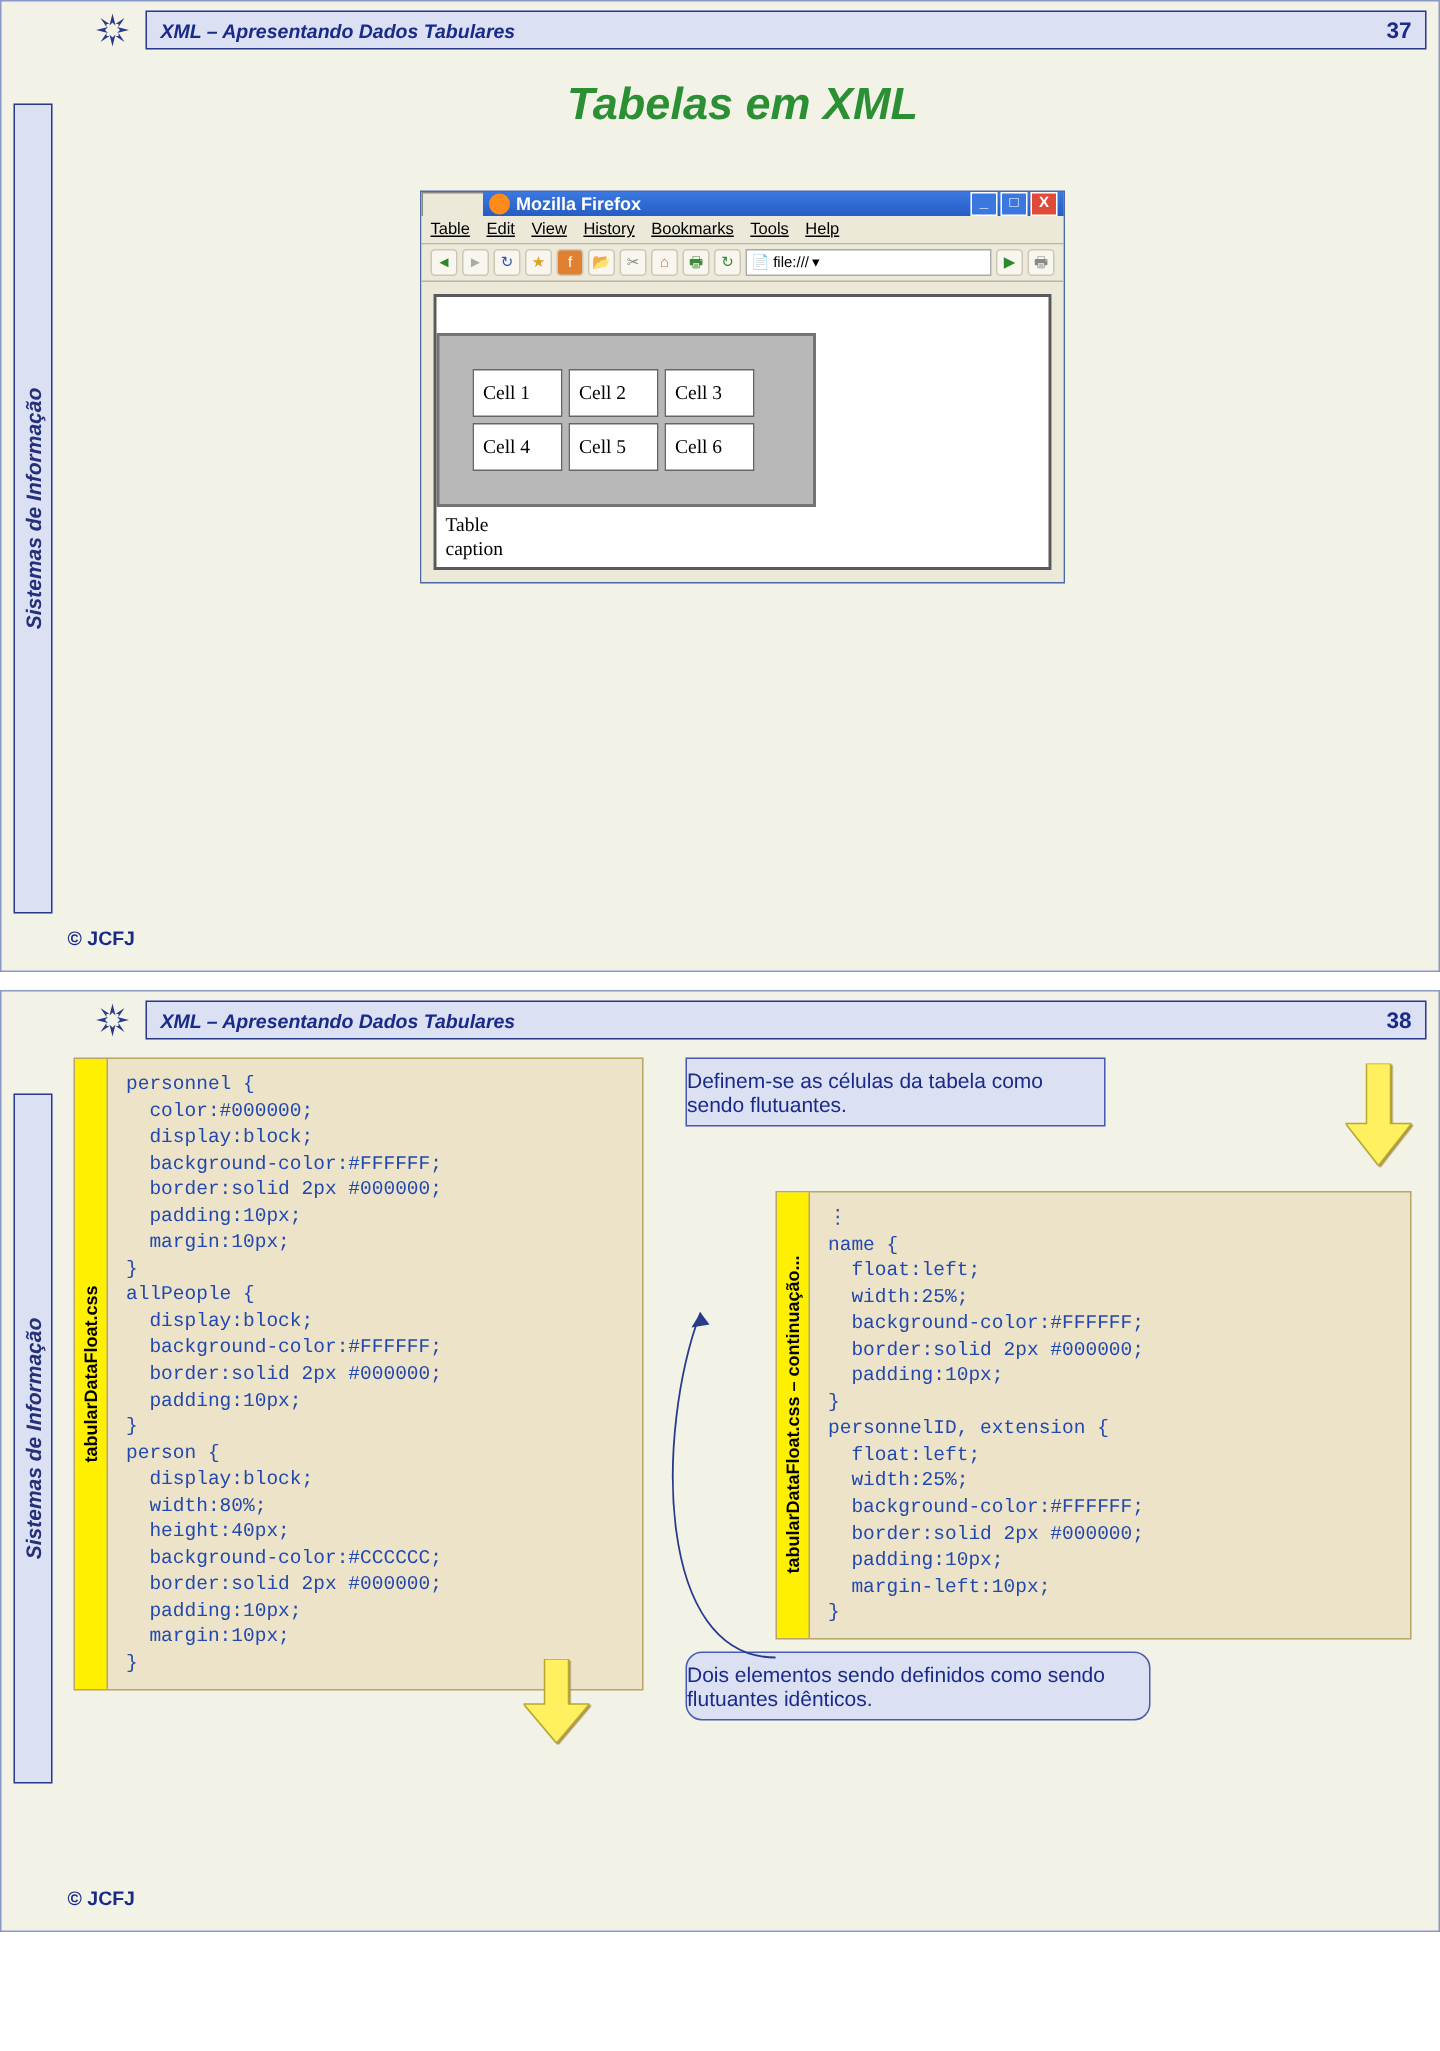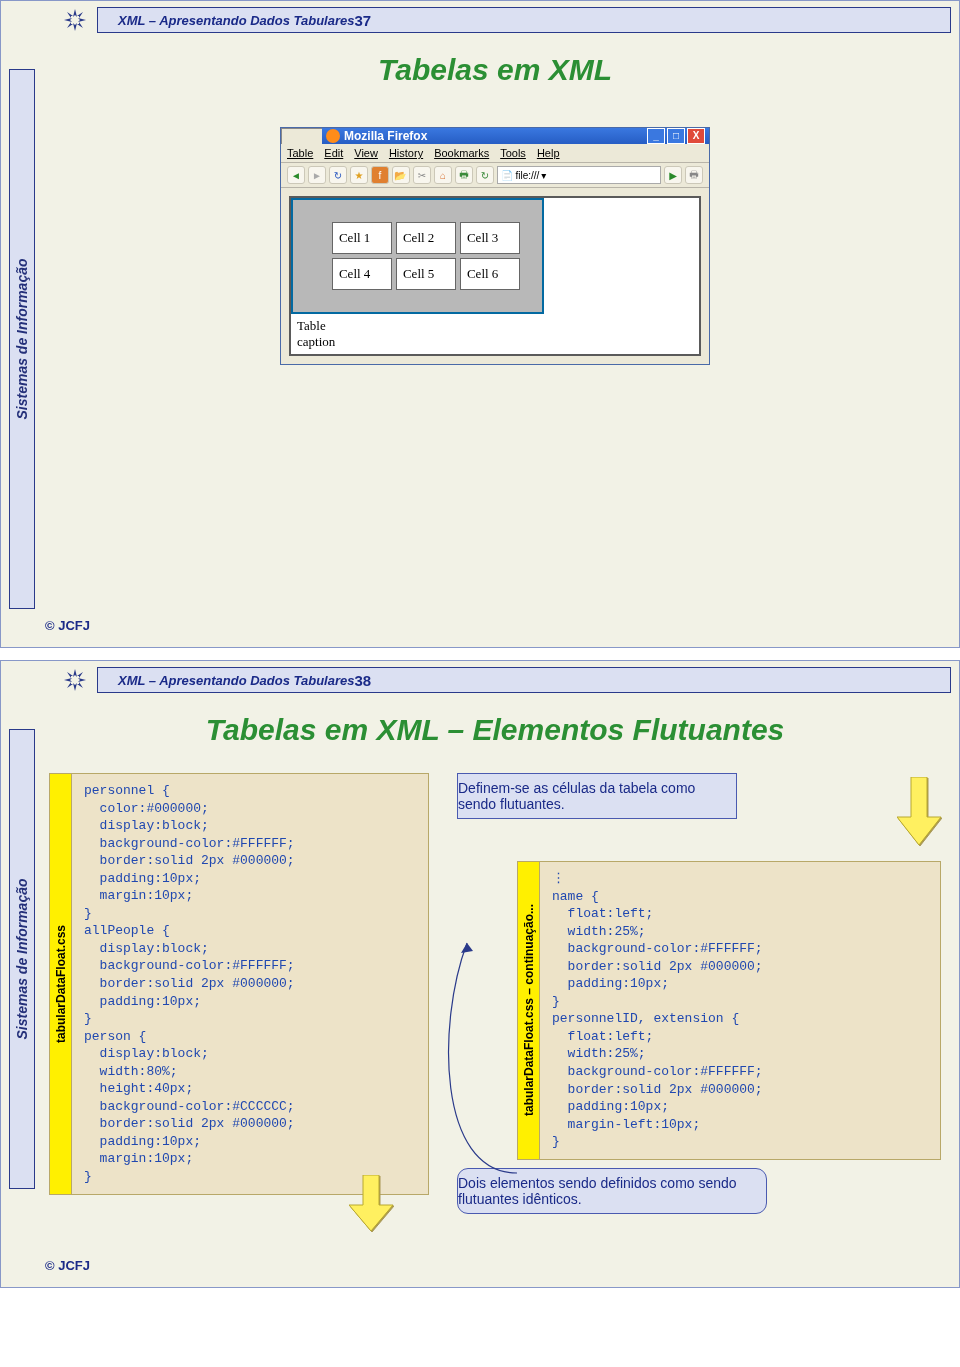--- a/index.html
+++ b/index.html
@@ -1,21 +1,21 @@
 <!DOCTYPE html>
 <html><head>
 <meta charset="utf-8">
 <style>
   * { box-sizing: border-box; margin: 0; padding: 0; }
   body { background: #fff; font-family: Verdana, Arial, sans-serif; width: 960px; }
   .page { width: 960px; background: #f2f2e6; border: 1px solid #8898c8; position: relative; padding: 6px 8px 8px 8px; margin-bottom: 12px; }
   .topbar { display: flex; align-items: stretch; gap: 6px; margin-bottom: 6px; margin-left: 50px;}
   .logo { width: 32px; height: 26px; display:flex; align-items:center; justify-content:center;}
   .logo svg { width: 26px; height: 26px; }
-  .titlebar { flex: 1; background: #dbe0f2; border: 1px solid #2a3a8a; display: flex; align-items: center; justify-content: flex-start; padding: 2px 20px; }
+  .titlebar { flex: 1; background: #dbe0f2; border: 1px solid #2a3a8a; display: flex; align-items: center; justify-content: space-between; padding: 2px 9px; }
   .breadcrumb { color: #1a2a88; font-weight: bold; font-style: italic; font-size: 13px; }
   .pagenum { color: #1a2a88; font-weight: bold; font-size: 15px; }
   .body-row { display: flex; gap: 4px; align-items: stretch; }
   .sidebar { width: 26px; background: #dbe0f2; border: 1px solid #2a3a8a; position: relative; min-height: 540px; align-self: flex-start; margin-top: 30px; }
   .sidebar-label { position: absolute; left: 50%; top: 50%; transform: translate(-50%,-50%) rotate(-90deg); white-space: nowrap; font-style: italic; font-weight: bold; color: #24307a; font-size: 14px; }
   .content { flex: 1; padding: 6px 10px 4px 10px; position: relative; min-height: 600px; }
   .slide-title { text-align: center; font-size: 30px; font-weight: bold; font-style: italic; color: #2b8f34; margin: 8px 0 26px 0; font-family: Verdana, sans-serif; }
   .footer { position: absolute; bottom: 6px; left: 6px; color: #1a2a88; font-weight: bold; font-size: 13px; }
 
   
@@ -26,21 +26,21 @@
   .ff-winbtns { display:flex; gap:2px;}
   .ff-winbtn { width:18px; height:16px; border:1px solid #fff; font-size:10px; color:#fff; text-align:center; line-height:14px; font-weight:bold;}
   .ff-min{background:#3a78e0;} .ff-max{background:#3a78e0;} .ff-close{background:#e04a3a;}
   .ff-menu { background:#ece9d8; border-bottom:1px solid #b8b4a8; padding:3px 6px; font-size:11px; display:flex; gap:11px;}
   .ff-menu span { text-decoration: underline; text-decoration-color:#000; text-underline-offset:1px;}
   .ff-tools { background:#ece9d8; border-bottom:1px solid #b8b4a8; padding:3px 6px; display:flex; gap:3px; align-items:center; flex-wrap:nowrap; overflow:hidden;}
   .ff-icon { width:18px; height:18px; border:1px solid #ccc8b8; border-radius:3px; background:#f8f6ee; font-size:10px; display:flex; align-items:center; justify-content:center;}
   .ff-url { flex:1; height:18px; background:#fff; border:1px solid #aaa; font-size:10px; padding:1px 3px; display:flex; align-items:center; gap:2px;}
   .ff-viewport { padding:8px; background:#ece9d8;}
   .ff-canvas { border:2px solid #5a5a5a; background:#fff; padding:0;}
-  .tbl-outer { background:#b8b8b8; border:2px solid #0369a1; padding:22px; display:flex; flex-direction:column; align-items:flex-end; gap:4px; width:62%;}
+  .tbl-outer { background:#b8b8b8; border:2px solid #737373; padding:22px; display:flex; flex-direction:column; align-items:flex-start; gap:4px; width:62%;margin-top:24px;}
   .tbl-grid { display:grid; grid-template-columns: repeat(3, 60px); gap:4px;}
   .tbl-cell { background:#fff; border:1px solid #666; padding:7px 6px; font-size:13px; font-family: "Times New Roman", serif;}
   .tbl-caption { font-size:13px; font-family:"Times New Roman",serif; padding:4px 6px; align-self:flex-start;}
   .ff-status { border-top:1px solid #b8b4a8; background:#ece9d8; padding:3px 6px; font-size:11px; display:flex; justify-content:space-between; align-items:center;}
   .ff-status-icons { display:flex; gap:4px;}
 
   
   .codebox { display:flex; border:1px solid #b8a868; background:#ede3c8; font-family: "Courier New", monospace; font-size:13px; color:#2048b0; line-height:1.35; white-space:pre; }
   .codetab { width:22px; background:#fff000; border-right:1px solid #b8a868; position:relative;}
   .codetab span { position:absolute; left:50%; top:50%; transform: translate(-50%,-50%) rotate(-90deg); white-space:nowrap; font-weight:bold; font-size:12px; color:#000; font-family: Verdana,sans-serif;}
@@ -158,21 +158,20 @@
     <div class="titlebar">
       <span class="breadcrumb">XML – Apresentando Dados Tabulares</span>
       <span class="pagenum">38</span>
     </div>
   </div>
   <div class="body-row">
     <div class="sidebar" style="min-height:460px;">
       <span class="sidebar-label">Sistemas de Informação</span>
     </div>
     <div class="content" style="min-height:580px;">
-      <div class="slide-title">Tabelas em XML – Elementos Flutuantes</div>
 
       <div class="slide2-grid">
 
         <div style="position:relative;">
           <div class="codebox">
             <div class="codetab"><span>tabularDataFloat.css</span></div>
             <div class="codebody">personnel {
   color:#000000;
   display:block;
   background-color:#FFFFFF;

